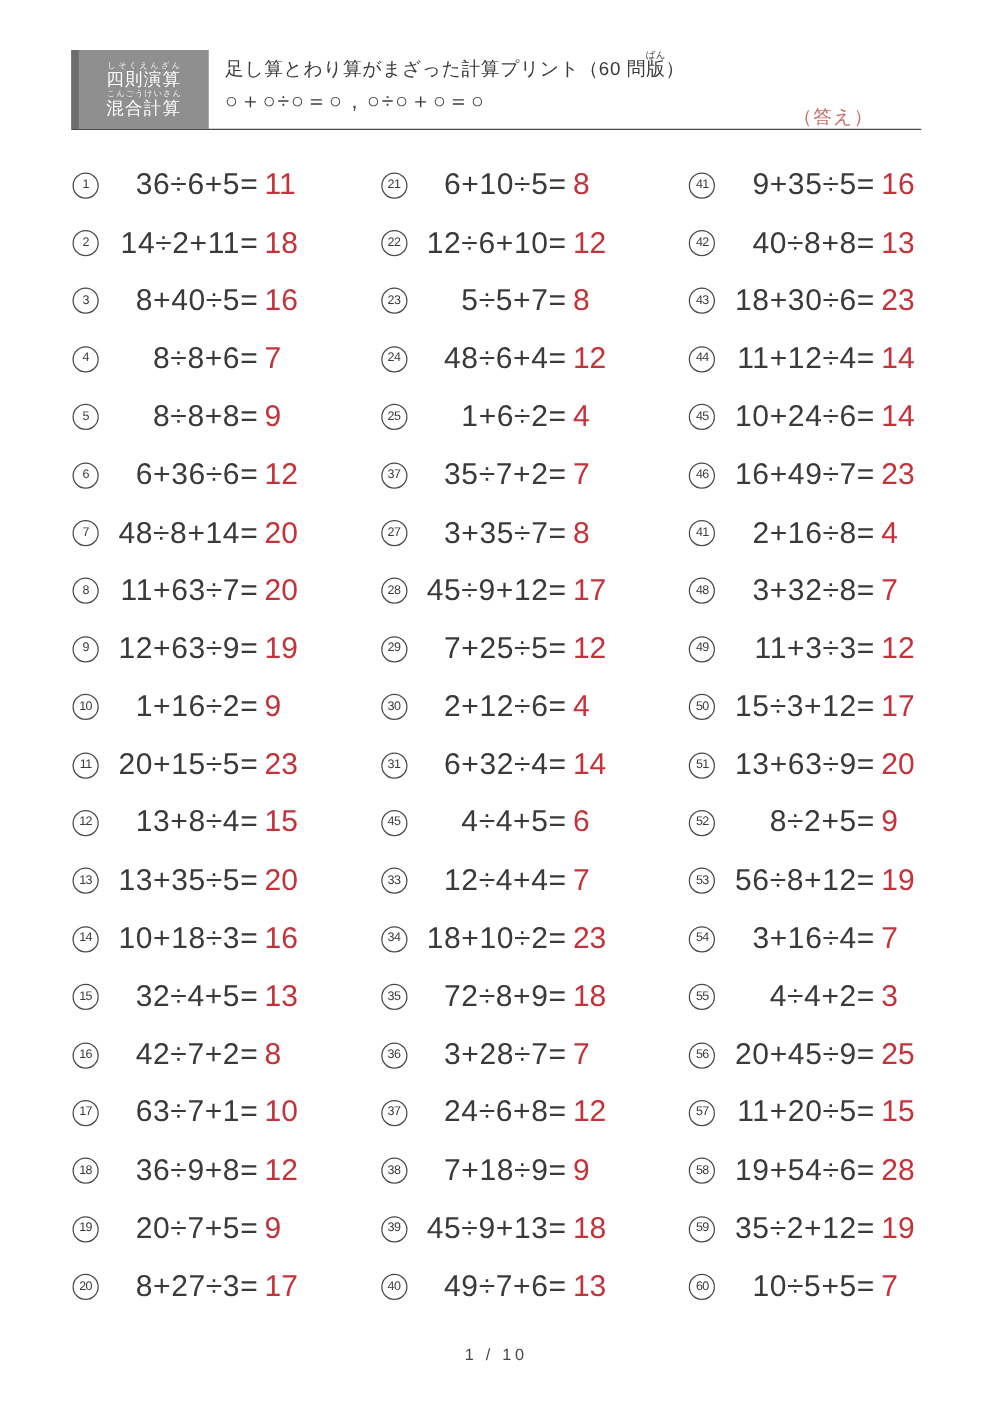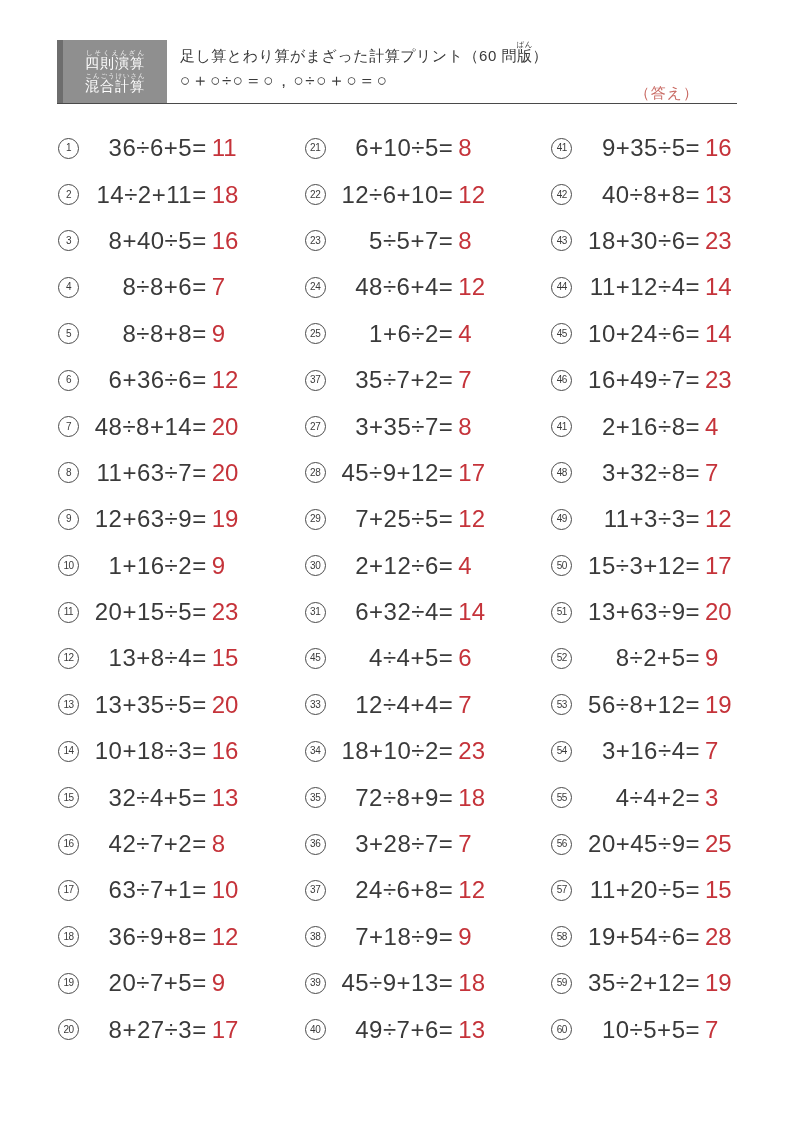--- a/index.html
+++ b/index.html
@@ -387,14 +387,15 @@
           <span class="ans">19</span>
         </div>
         <div class="problem">
           <span class="pnum">60</span>
           <span class="expr">10÷5+5=</span>
           <span class="ans">7</span>
         </div>
       </div>
     </div>
 
+  <div class="footer">1 / 10</div>
 
 </div>
 
 </body></html>

